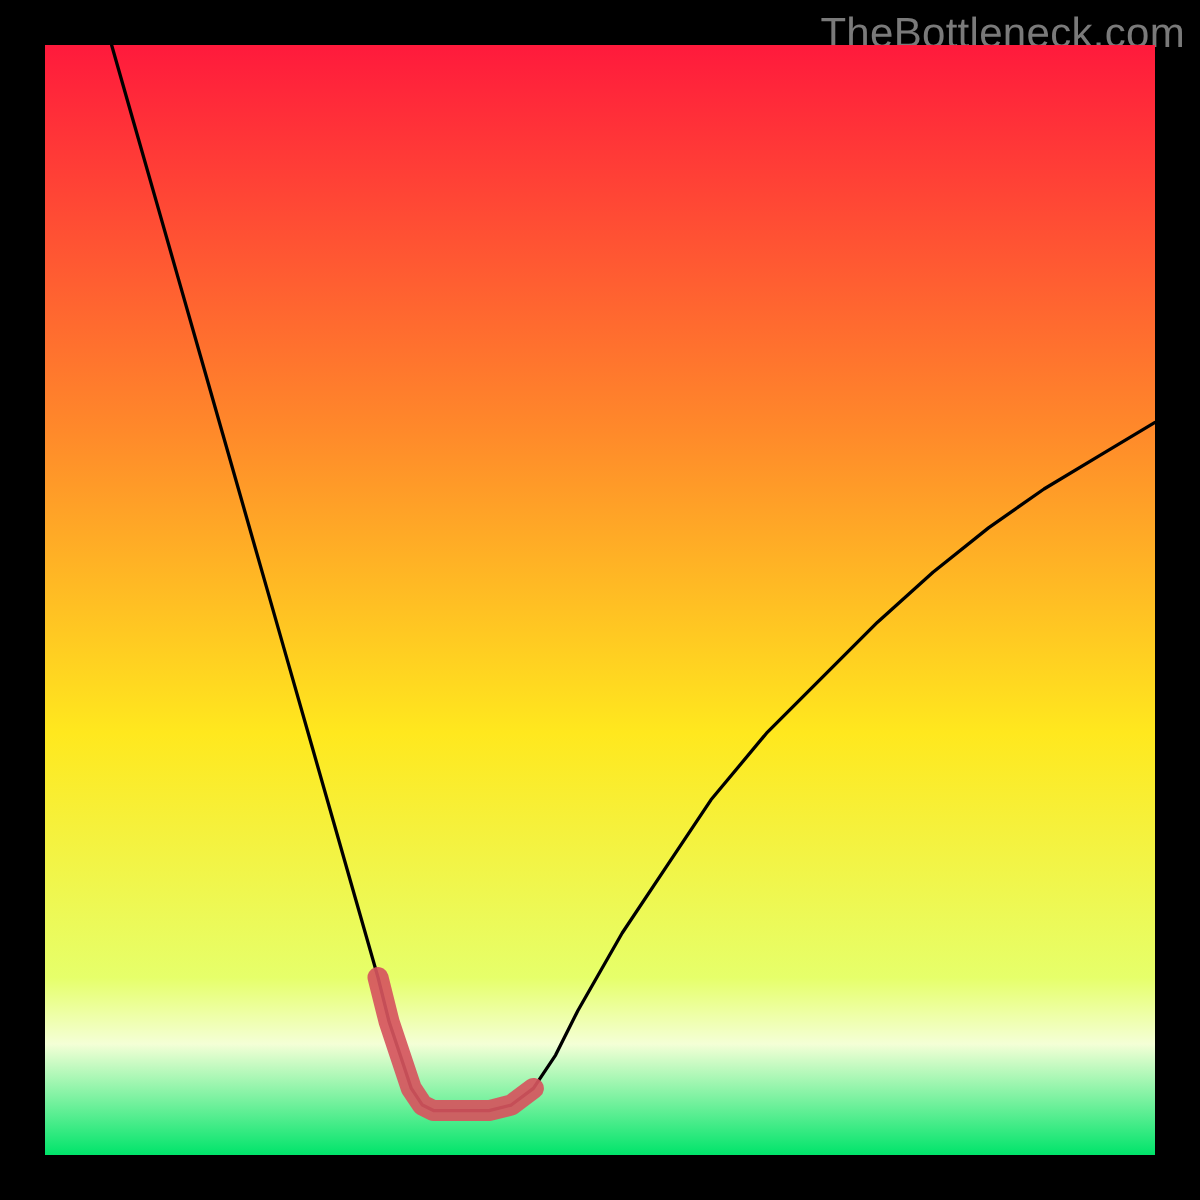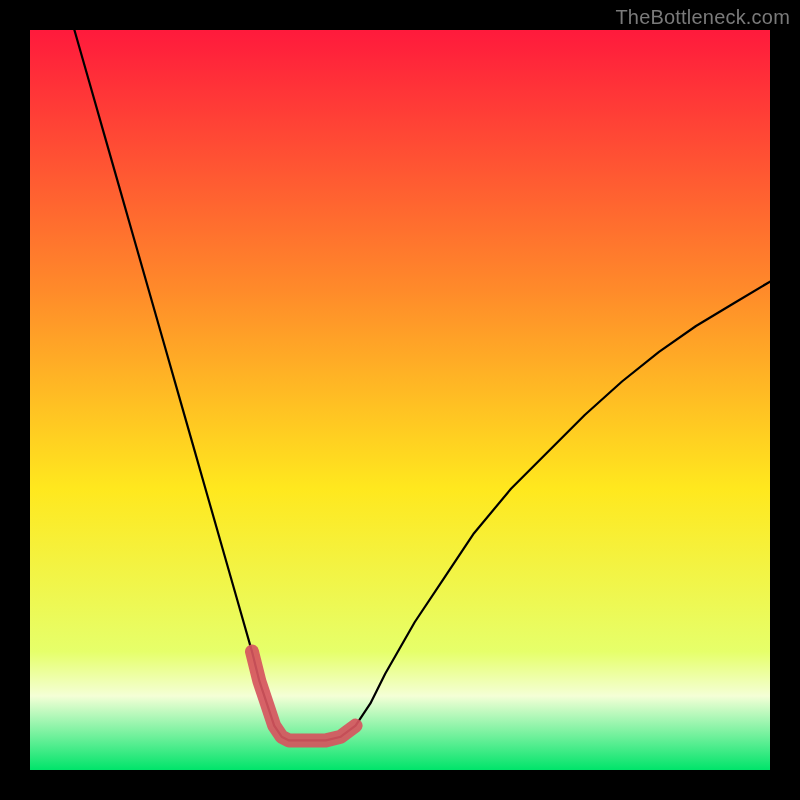--- a/index.html
+++ b/index.html
@@ -16,21 +16,21 @@
     top: 0; left: 0;
     width: 800px;
     height: 800px;
     background: #000;
   }
   .watermark {
     position: absolute;
     top: 6px;
     right: 10px;
     color: #7a7a7a;
-    font-size: 20px;
+    font-size: 28px;
     font-weight: 500;
     letter-spacing: 0.2px;
     user-select: none;
   }
   .plot {
     position: absolute;
     top: 30px;
     left: 30px;
     width: 740px;
     height: 740px;

